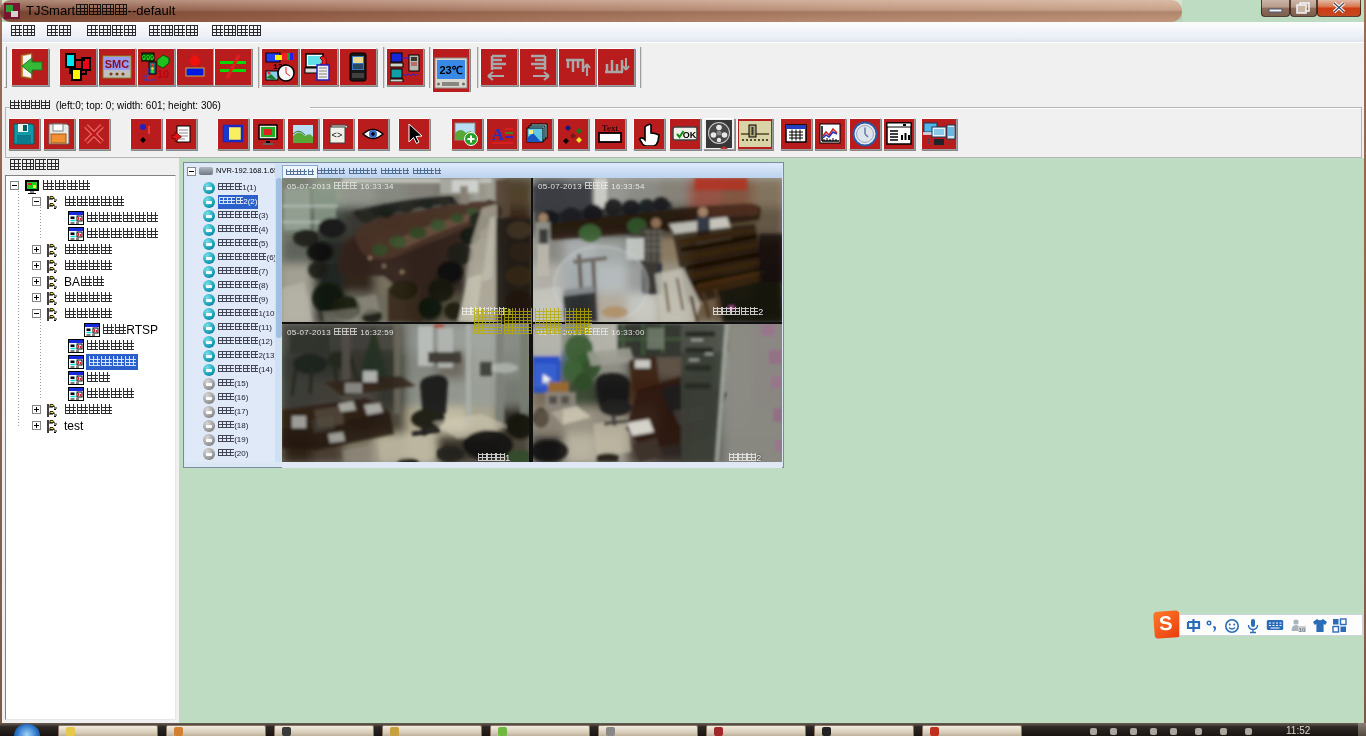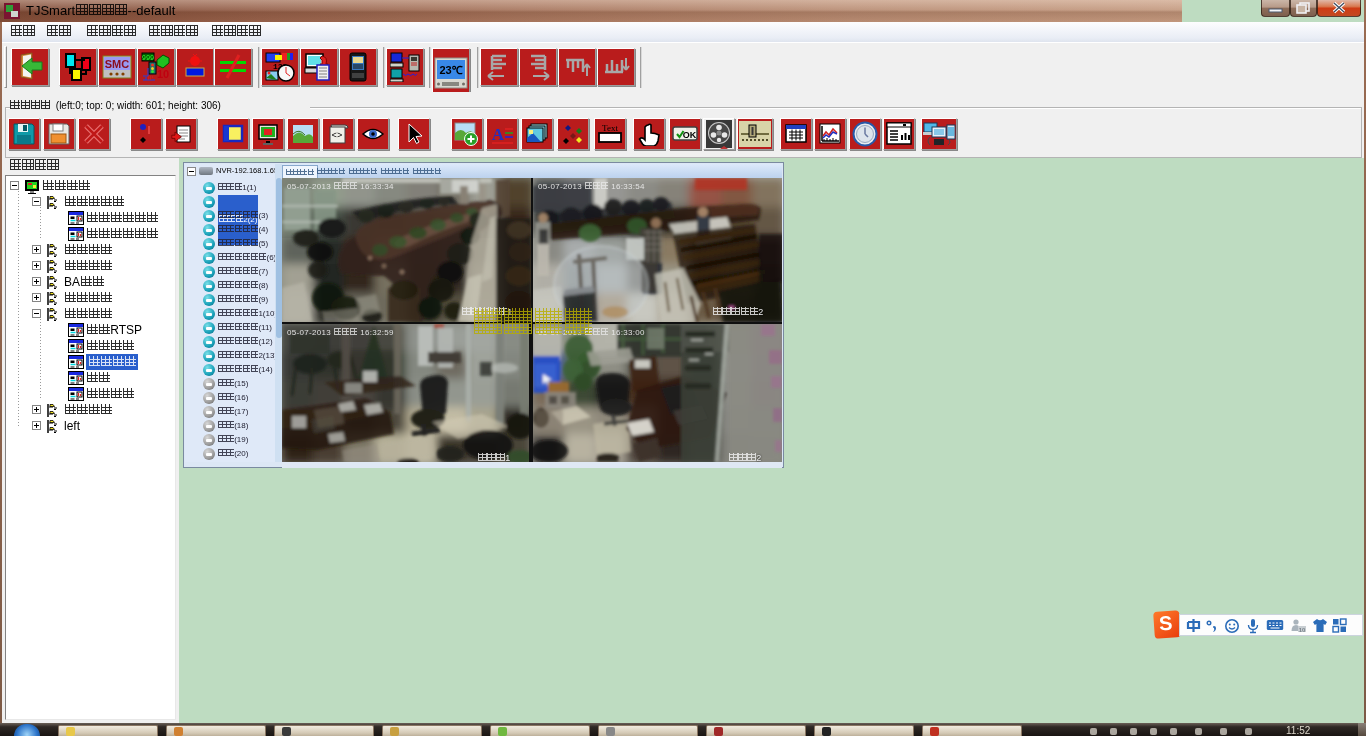--- a/index.html
+++ b/index.html
@@ -5,20 +5,21 @@
 body{position:relative;background:#bedcc1;font-size:12px}
 .ab{position:absolute}
 i.z{display:inline-block;width:.92em;height:.88em;vertical-align:-2%;margin:0 .045em;opacity:.82;
  background:
   repeating-linear-gradient(0deg,currentColor 0 1px,transparent 1px 3.2px),
   repeating-linear-gradient(90deg,currentColor 0 1px,transparent 1px 3.8px);
  background-size:100% 100%;}
 
 #title{left:0;top:0;width:1182px;height:22px;
  background:linear-gradient(90deg,#7e4a36 0%,#95604a 22%,#a8775f 45%,#b98d74 72%,#c49a80 100%);
+ border-radius:11px;
  }
 #title .shade{position:absolute;inset:0;background:linear-gradient(180deg,rgba(255,240,228,.38),rgba(255,255,255,.08) 45%,rgba(80,40,20,.18) 55%,rgba(150,95,65,.05));}
 #ticon{left:4px;top:3px;width:16px;height:16px;background:#7a1430;position:absolute}
 #ticon:before{content:"";position:absolute;left:2px;top:2px;width:7px;height:7px;background:#2f9e38}
 #ticon:after{content:"";position:absolute;right:2px;bottom:2px;width:7px;height:6px;background:#cfd4cf}
 #ttext{left:26px;top:3px;position:absolute;color:#000;font-size:13px}
 .capbtn{position:absolute;top:0;height:17px;border:1px solid rgba(40,25,15,.75);border-top:none;border-radius:0 0 4px 4px;}
 #bmin{left:1261px;width:29px;background:linear-gradient(180deg,#cbb6a8,#b79a88 45%,#8f6e5a 50%,#7d5f4e)}
 #bmax{left:1290px;width:27px;background:linear-gradient(180deg,#cbb6a8,#b79a88 45%,#8f6e5a 50%,#7d5f4e)}
 #bclose{left:1317px;width:44px;background:linear-gradient(180deg,#e0b9a8 0%,#d87b52 40%,#cf3c14 52%,#c24a22 100%)}
@@ -553,21 +554,21 @@
         <span class="pm" style="left:26px"></span>
         <span style="position:absolute;left:40px;top:1px"><svg width="15" height="15" viewBox="0 0 15 15">
             <path d="M2 1 V14" stroke="#000" stroke-width="1.5"></path>
             <path d="M3 4 h4 M3 11 h4" stroke="#000"></path>
             <path d="M4 1.5 l3 0 l1.5 2 l-4.5 0 z" fill="#f0e020" stroke="#000" stroke-width="0.8"></path>
             <path d="M4 8.5 l3 0 l1.5 2 l-4.5 0 z" fill="#f0e020" stroke="#000" stroke-width="0.8"></path>
             <path d="M8 5 h3 M8 6.5 h2 M8 12 h3 M8 13.5 h2" stroke="#000"></path>
           </svg></span>
         <span style="position:absolute;left:58px;top:0"><i class="z"></i><i class="z"></i><i class="z"></i><i class="z"></i></span>
       </div>
-      <div class="trow" style="left:0;top:146px;width:170px">
+      <div class="trow" style="left:16px;top:146px;width:170px">
         <span style="position:absolute;left:62px;top:1px"><svg width="16" height="14" viewBox="0 0 16 14">
             <rect x="0.5" y="0.5" width="15" height="13" fill="#fff" stroke="#000"></rect>
             <rect x="1" y="1" width="14" height="3" fill="#1828e0"></rect>
             <rect x="2.5" y="5.5" width="4" height="2.5" fill="#000"></rect>
             <path d="M2.5 9.5 h5" stroke="#00d8e0" stroke-width="1.5"></path>
             <rect x="9" y="5" width="5" height="5" fill="#fff" stroke="#000"></rect>
             <path d="M10.5 6 v3 M12.5 7 v2" stroke="#e02020" stroke-width="1.2"></path>
             <path d="M2.5 12 h4 M8 12 h3" stroke="#000"></path>
           </svg></span>
         <span style="position:absolute;left:80px;top:0"><i class="z"></i><i class="z"></i>RTSP</span>
@@ -633,38 +634,38 @@
       </div>
       <div class="trow" style="left:0;top:242px;width:170px">
         <span class="pm plus" style="left:26px"></span>
         <span style="position:absolute;left:40px;top:1px"><svg width="15" height="15" viewBox="0 0 15 15">
             <path d="M2 1 V14" stroke="#000" stroke-width="1.5"></path>
             <path d="M3 4 h4 M3 11 h4" stroke="#000"></path>
             <path d="M4 1.5 l3 0 l1.5 2 l-4.5 0 z" fill="#f0e020" stroke="#000" stroke-width="0.8"></path>
             <path d="M4 8.5 l3 0 l1.5 2 l-4.5 0 z" fill="#f0e020" stroke="#000" stroke-width="0.8"></path>
             <path d="M8 5 h3 M8 6.5 h2 M8 12 h3 M8 13.5 h2" stroke="#000"></path>
           </svg></span>
-        <span style="position:absolute;left:58px;top:0">left</span>
+        <span style="position:absolute;left:58px;top:0">test</span>
       </div>
     </div>
 </div>
 <div class="ab" id="canvas">
  <div id="vwin">
   <div id="camlist">
         <div style="position:absolute;left:2px;top:3px;width:9px;height:9px;border:1px solid #888;background:#fff"></div>
         <div style="position:absolute;left:4px;top:7px;width:5px;height:1px;background:#000"></div>
         <div style="position:absolute;left:14px;top:3px;width:14px;height:8px;background:linear-gradient(180deg,#b0b8c4,#707880);border-radius:2px"></div>
         <div style="position:absolute;left:31px;top:2px;font-size:7.5px;color:#000;white-space:nowrap">NVR-192.168.1.65</div>
         <div class="crow" style="left:18px;top:17px;width:80px">
           <span class="cico" style="left:0;top:1px"></span>
           <span style="position:absolute;left:15px;top:0"><i class="z"></i><i class="z"></i><i class="z"></i>1(1)</span>
         </div>
         <div class="crow" style="left:18px;top:31px;width:80px">
           <span class="cico" style="left:0;top:1px"></span>
-          <span style="position:absolute;left:15px;top:0;background:#2a5fcc;color:#fff;padding:18px 1px"><i class="z"></i><i class="z"></i><i class="z"></i>2(2)</span>
+          <span style="position:absolute;left:15px;top:0;background:#2a5fcc;color:#fff;padding:0 1px"><i class="z"></i><i class="z"></i><i class="z"></i>2(2)</span>
         </div>
         <div class="crow" style="left:18px;top:45px;width:80px">
           <span class="cico" style="left:0;top:1px"></span>
           <span style="position:absolute;left:15px;top:0"><i class="z"></i><i class="z"></i><i class="z"></i><i class="z"></i><i class="z"></i>(3)</span>
         </div>
         <div class="crow" style="left:18px;top:59px;width:80px">
           <span class="cico" style="left:0;top:1px"></span>
           <span style="position:absolute;left:15px;top:0"><i class="z"></i><i class="z"></i><i class="z"></i><i class="z"></i><i class="z"></i>(4)</span>
         </div>
         <div class="crow" style="left:18px;top:73px;width:80px">

